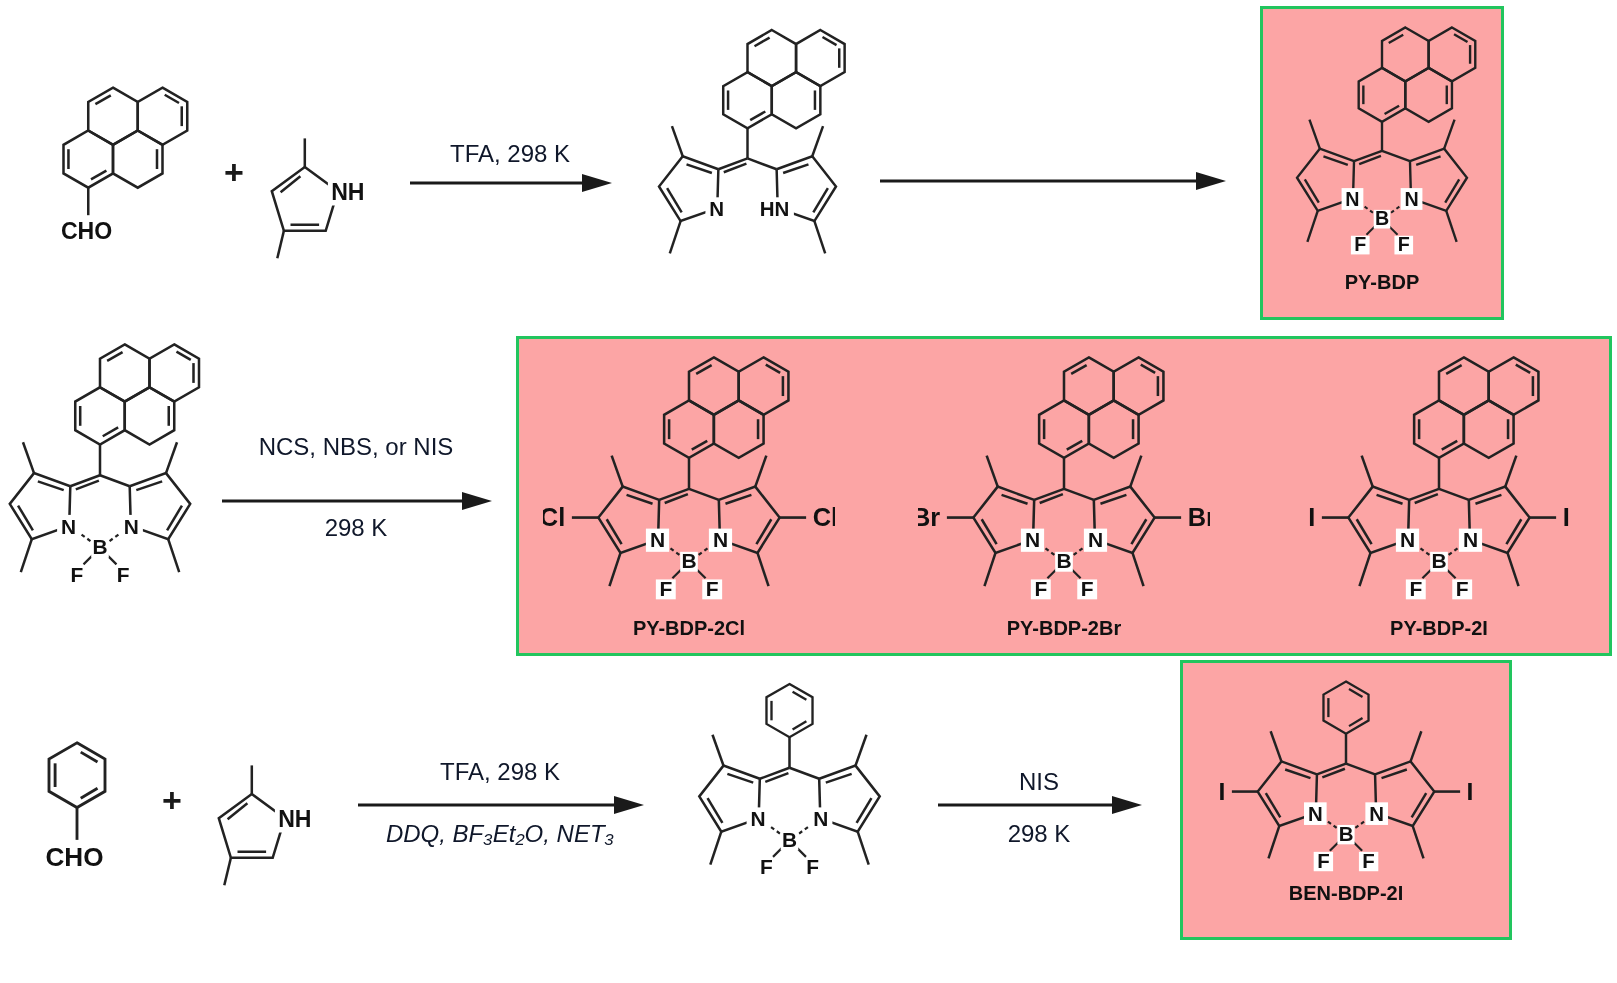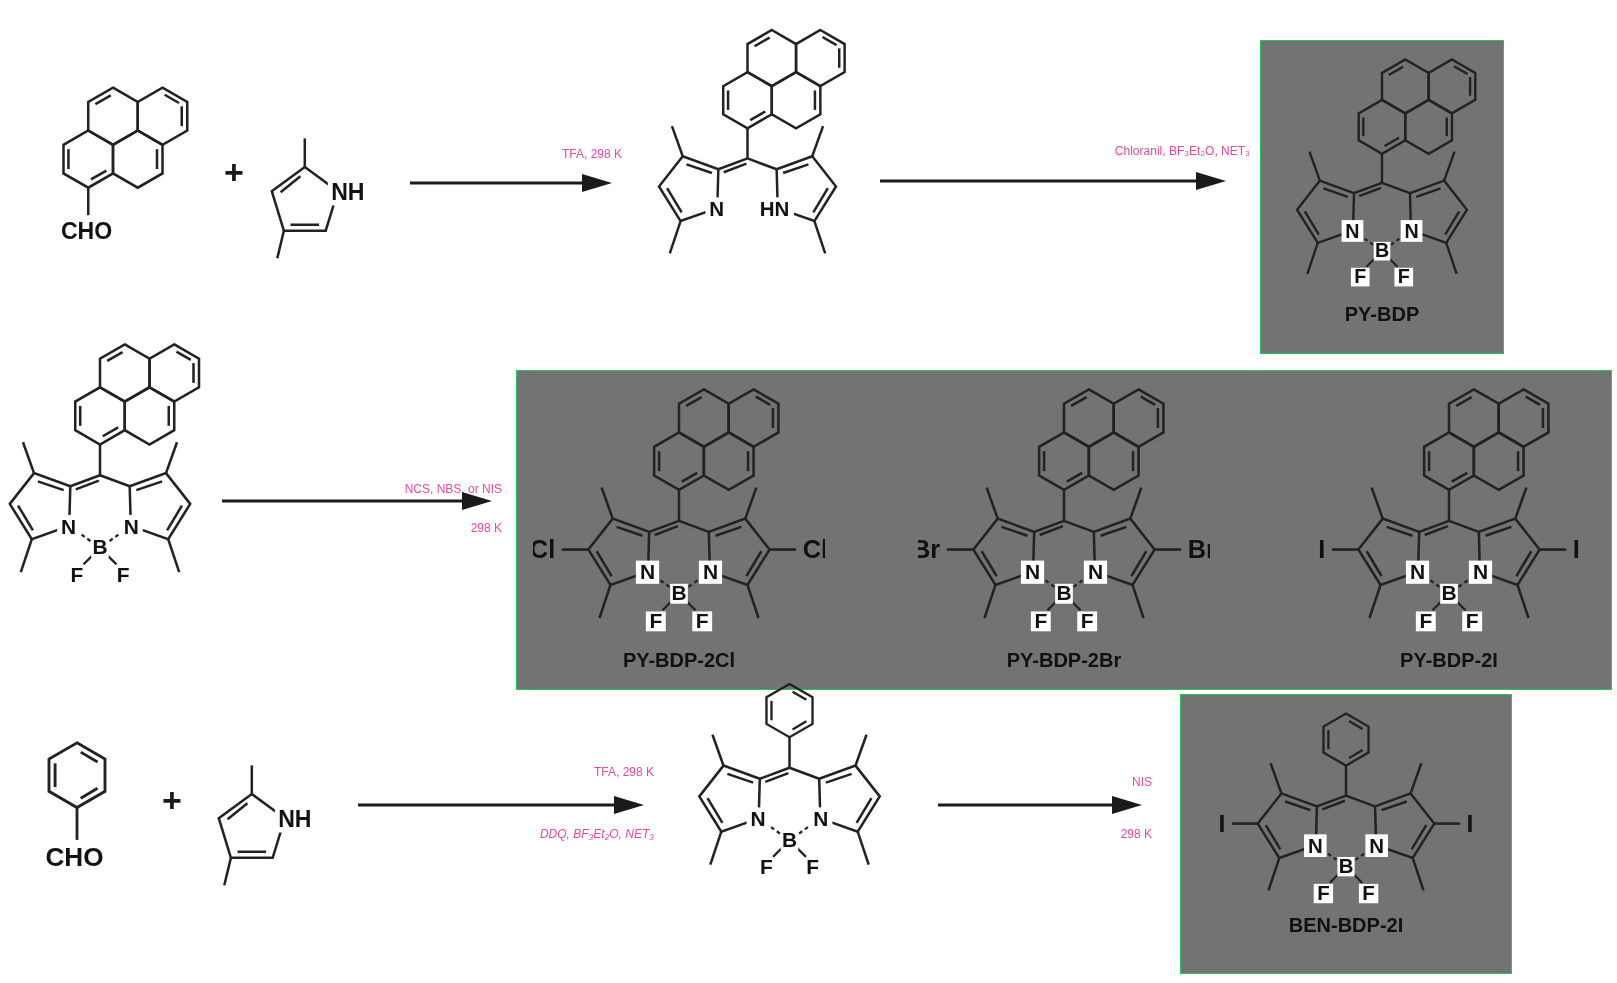--- a/index.html
+++ b/index.html
@@ -6,30 +6,30 @@
   .canvas {
     position:relative; width:1617px; height:983px; background:#fff;
     font-family:"Liberation Sans", sans-serif; overflow:hidden;
   }
   .abs { position:absolute; }
   svg text {
     font-family:"Liberation Sans", sans-serif;
     font-weight:700; fill:#111; stroke:none;
   }
   .rxn-text {
-    position:absolute; text-align:right; font-size:12px; color:#ec4899;
+    position:absolute; text-align:center; font-size:24px; color:#0f172a;
     white-space:nowrap; line-height:24px;
   }
   .plus {
     position:absolute; width:44px; height:44px; line-height:44px;
     text-align:center; font-size:34px; font-weight:600; color:#1a1a1a;
   }
   .pbox {
-    position:absolute; border:1px solid #22c55e; background:#737373;
-    display:flex; flex-direction:column; align-items:center; box-sizing:border-box;margin-top:34px;
+    position:absolute; border:3px solid #22c55e; background:#fca5a5;
+    display:flex; flex-direction:column; align-items:center; box-sizing:border-box;
   }
   .pname { font-size:20px; font-weight:700; color:#111; text-align:center; }
   .hrow { display:flex; justify-content:space-between; align-items:flex-start; }
   .hcell { display:flex; flex-direction:column; align-items:center; }
 </style>
 </head>
 <body>
 
 <div class="canvas">
 
@@ -131,50 +131,49 @@
   <svg class="abs" style="left:408px; top:170px;" width="204" height="26" viewBox="0 0 204 26">
     <line x1="2" y1="13" x2="178" y2="13" stroke="#1a1a1a" stroke-width="3.2"></line>
     <polygon points="174,4 204,13 174,22" fill="#1a1a1a"></polygon>
   </svg>
 
   <svg class="abs" style="left:634px; top:16px;" width="227" height="259" viewBox="-105 -132 210 240">
     <use href="#pyrene" transform="translate(22.5,-93)"></use>
     <use href="#dipyrrin"></use>
   </svg>
 
-  <div class="rxn-text" style="left:855px; top:139px; width:395px;">Chloranil, BF₃Et₂O, NET₃</div>
 
   <svg class="abs" style="left:878px; top:168px;" width="348" height="26" viewBox="0 0 348 26">
     <line x1="2" y1="13" x2="322" y2="13" stroke="#1a1a1a" stroke-width="3.2"></line>
     <polygon points="318,4 348,13 318,22" fill="#1a1a1a"></polygon>
   </svg>
 
   <div class="pbox" style="left:1260px; top:6px; width:244px; height:314px; padding-top:5px;">
     <svg width="208" height="257" viewBox="-100 -132 200 248">
       <use href="#pyrene" transform="translate(22.5,-93)"></use>
       <use href="#bodipy"></use>
     </svg>
     <div class="pname">PY-BDP</div>
   </div>
 
   <svg class="abs" style="left:-10px; top:330px;" width="220" height="273" viewBox="-100 -132 200 248">
     <use href="#pyrene" transform="translate(22.5,-93)"></use>
     <use href="#bodipy"></use>
   </svg>
 
-  <div class="rxn-text" style="left:210px; top:477px; width:292px;">NCS, NBS, or NIS</div>
+  <div class="rxn-text" style="left:210px; top:435px; width:292px;">NCS, NBS, or NIS</div>
 
   <svg class="abs" style="left:220px; top:488px;" width="272" height="26" viewBox="0 0 272 26">
     <line x1="2" y1="13" x2="246" y2="13" stroke="#1a1a1a" stroke-width="3.2"></line>
     <polygon points="242,4 272,13 242,22" fill="#1a1a1a"></polygon>
   </svg>
 
   <div class="rxn-text" style="left:210px; top:516px; width:292px;">298 K</div>
 
-  <div class="pbox hrow" style="left:516px; top:336px; width:1096px; height:320px; flex-direction:row; padding:4px 16px;">
+  <div class="pbox hrow" style="left:516px; top:336px; width:1096px; height:320px; flex-direction:row; padding:4px 24px;">
 
     <div class="hcell">
       <svg width="292" height="274" viewBox="-132 -132 264 248">
         <use href="#pyrene" transform="translate(22.5,-93)"></use>
         <use href="#bodipy"></use>
         <g stroke="#222" stroke-width="2.4">
           <line x1="-82" y1="26" x2="-106" y2="26"></line>
           <line x1="82" y1="26" x2="106" y2="26"></line>
         </g>
         <text x="-112" y="34" font-size="23" text-anchor="end">Cl</text>

